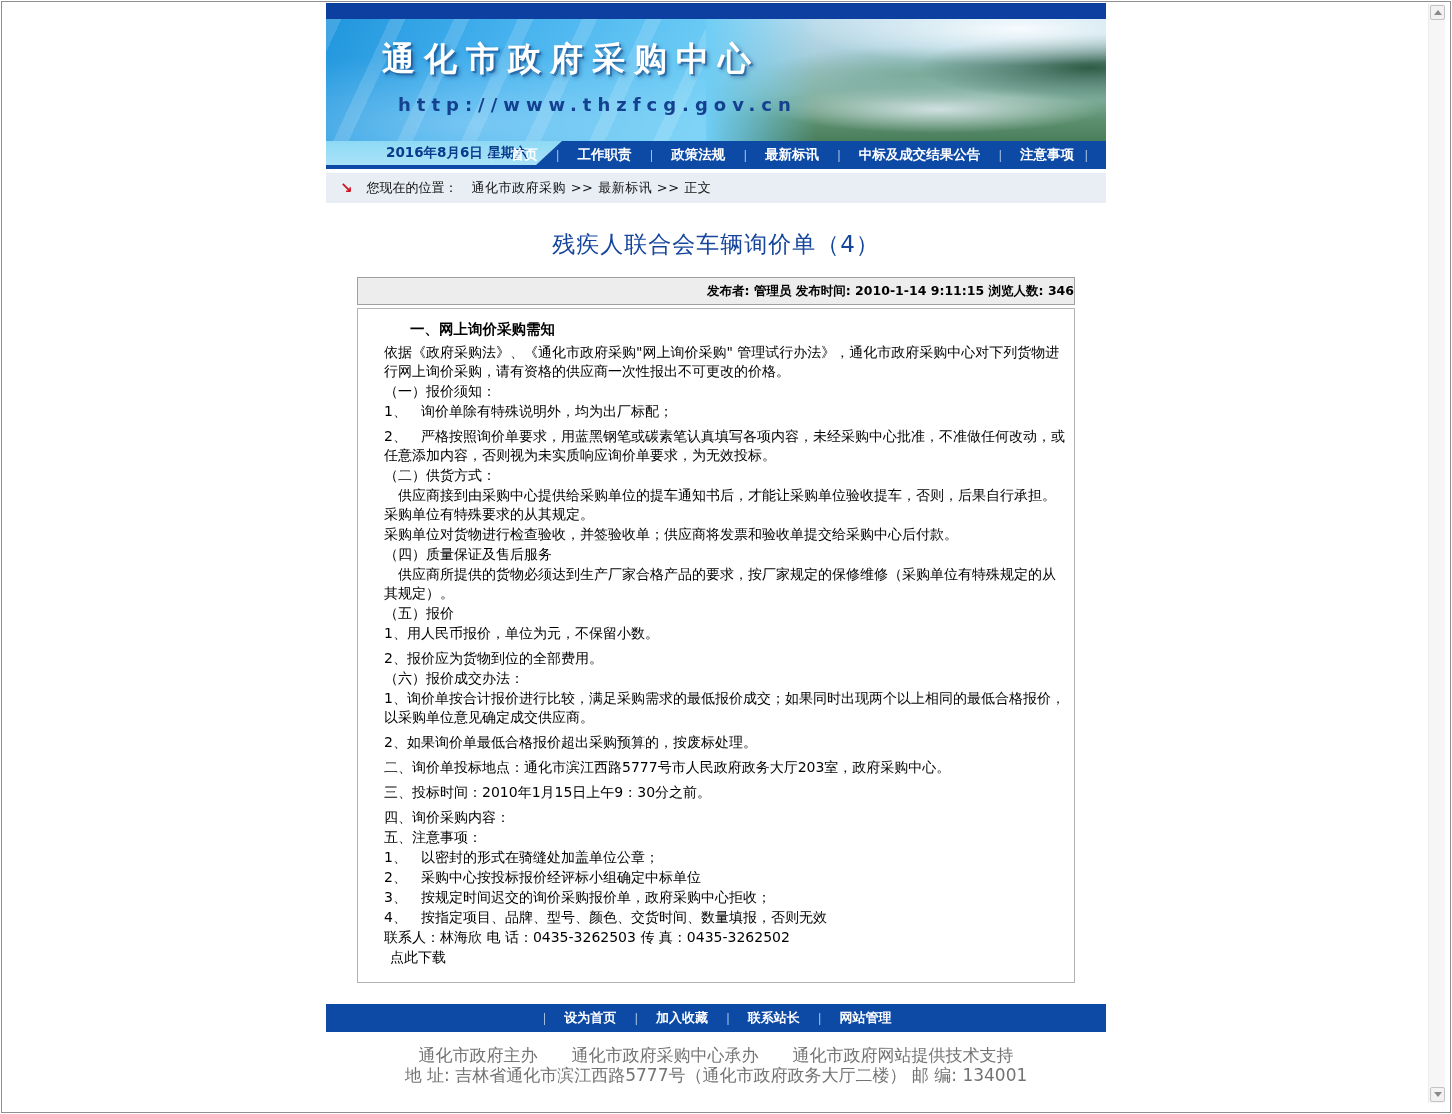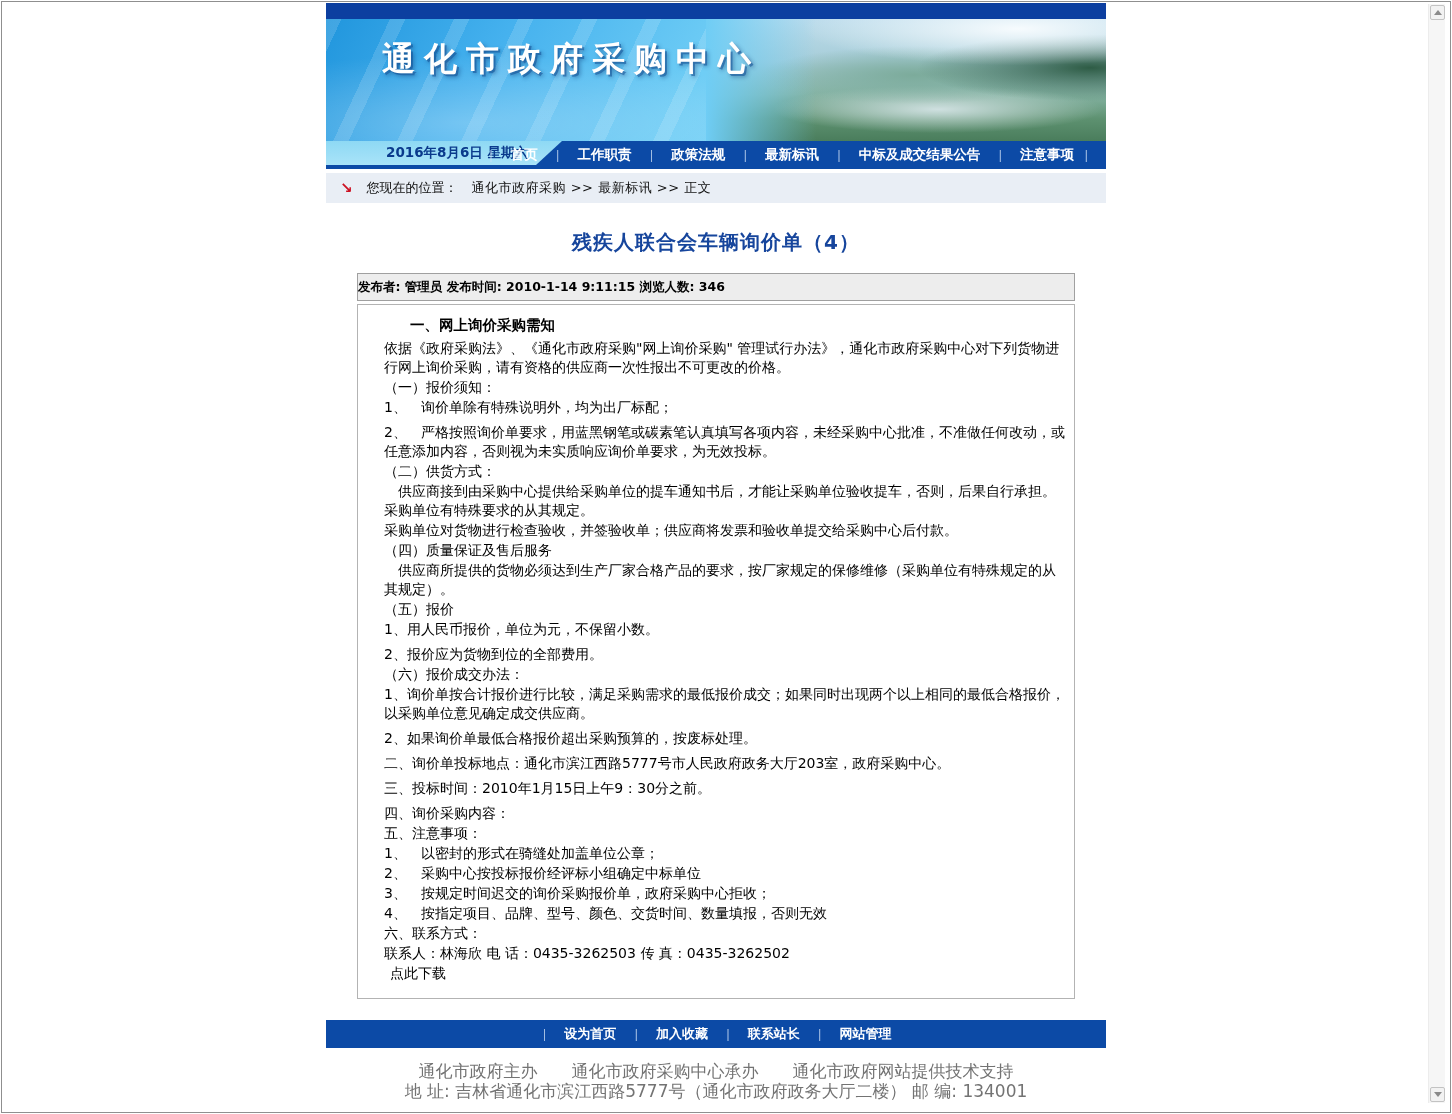--- a/index.html
+++ b/index.html
@@ -47,23 +47,23 @@
   .pipe { color:#cfe0f5; font-weight:normal; padding:0 6px; font-size:12px; }
 
   
   .crumb-gap { height:4px; background:#fff; }
   .breadcrumb { height:30px; background:#e9eef5; display:flex; align-items:center; font-size:13px; color:#111; }
   .crumb-arrow { color:#cc1122; font-weight:bold; font-size:15px; margin:0 14px 0 14px; }
   .crumb-label { margin-right:14px; }
   .crumb-path { letter-spacing:0.5px; cursor:pointer; }
 
   
-  .article-title { margin-top:26px; text-align:center; color:#16459c; font-size:20px; font-weight:bold; letter-spacing:1px; }
+  .article-title { margin-top:26px; text-align:center; color:#16459c; font-size:23px; font-weight:normal; letter-spacing:1px; }
   .meta-bar { width:718px; margin:17px auto 0; height:28px; background:#ededed; border:1px solid #a0a0a0;
-    display:flex; align-items:center; justify-content:flex-start; font-size:12.5px; font-weight:bold; color:#000; }
+    display:flex; align-items:center; justify-content:flex-end; font-size:12.5px; font-weight:bold; color:#000; }
   .content-box { width:718px; margin:3px auto 0; border:1px solid #b3b3b3; background:#fff; padding:10px 8px 14px 26px; }
   .content-box p.line { font-size:14px; line-height:19px; color:#000; margin:1px 0; }
   .content-box p.h { font-weight:bold; padding-left:26px; font-size:14.5px; margin-bottom:4px; }
   .content-box p.mt { margin-top:6px; }
   .download-row { margin-top:7px; padding-left:6px; }
   .download-row a { color:#000; font-size:14px; text-decoration:none; cursor:pointer; }
 
   
   .footer-navbar { margin-top:21px; height:28px; background:#0c4aa6; display:flex; align-items:center; justify-content:center; }
   .fn-item { display:flex; align-items:center; color:#fff; font-size:13px; font-weight:bold; cursor:pointer; white-space:nowrap; }
@@ -86,20 +86,21 @@
   <div class="viewport">
     <div class="page">
 
       <div class="topbar"></div>
 
       <div class="banner">
         <div class="banner-swirls"></div>
         <div class="banner-photo"></div>
         <div class="banner-text">
           <div class="site-title">通化市政府采购中心</div>
+          <div class="site-url">http://www.thzfcg.gov.cn</div>
         </div>
       </div>
 
       <div class="navstrip">
         <div class="date-tab">
           <span class="date-text">2016年8月6日 星期六</span>
         </div>
         <div class="nav-links">
 
             <span class="nav-item">
@@ -194,21 +195,20 @@
             <p class="line"><span>五、注意事项：</span></p>
 
             <p class="line"><span>1、　以密封的形式在骑缝处加盖单位公章；</span></p>
 
             <p class="line"><span>2、　采购中心按投标报价经评标小组确定中标单位</span></p>
 
             <p class="line"><span>3、　按规定时间迟交的询价采购报价单，政府采购中心拒收；</span></p>
 
             <p class="line"><span>4、　按指定项目、品牌、型号、颜色、交货时间、数量填报，否则无效</span></p>
 
-            <p class="line"><span>六、联系方式：</span></p>
 
             <p class="line"><span>联系人：林海欣 电 话：0435-3262503 传 真：0435-3262502</span></p>
           </div>
         <p class="line download-row">
           <a>点此下载</a>
         </p>
       </div>
 
       <div class="footer-navbar">
 

